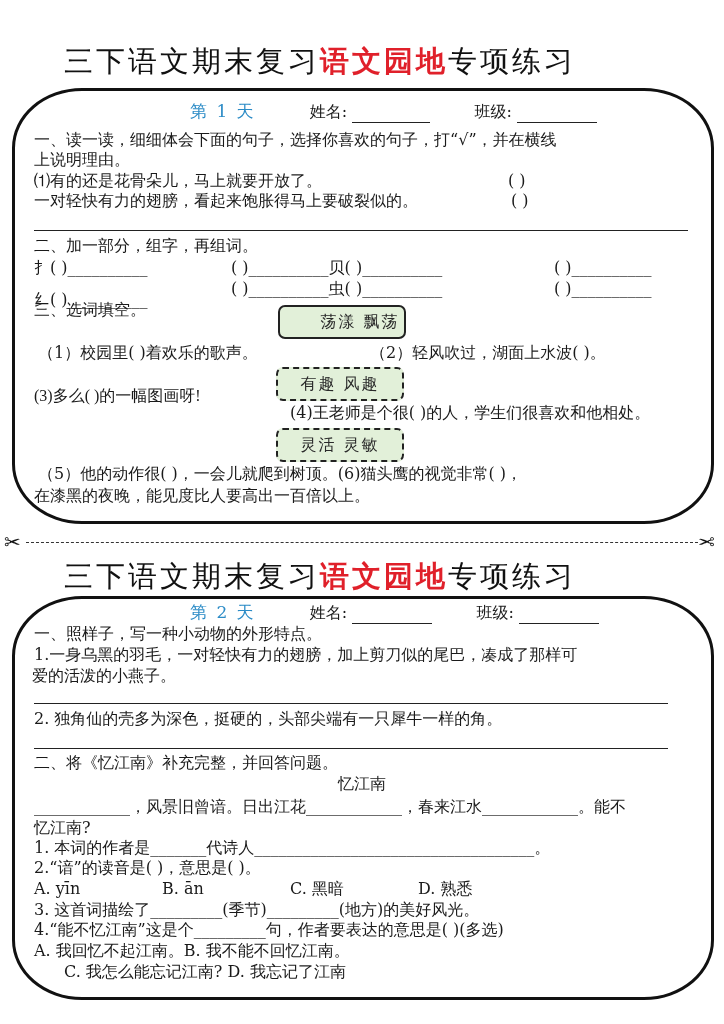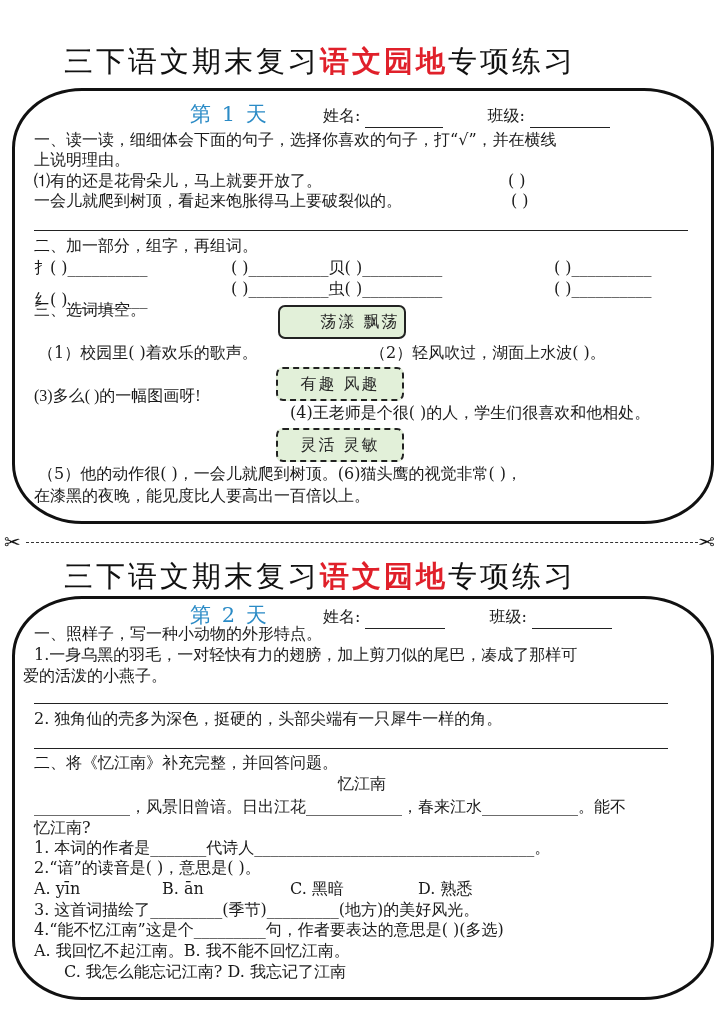--- a/index.html
+++ b/index.html
@@ -14,21 +14,21 @@
   .title .red { color: #e0202a; font-weight: bold; }
 
   .card {
     position: absolute; border: 3px solid #111; border-radius: 70px / 60px;
     background: #fff;
   }
   .card1 { left: 12px; top: 88px; width: 702px; height: 436px; }
   .card2 { left: 12px; top: 596px; width: 702px; height: 404px; }
 
   .hdr { position: absolute; font-size: 16px; white-space: nowrap; }
-  .hdr .day { color: #2b8bc6; font-size: 21px; letter-spacing: 2px; text-align: right; }
+  .hdr .day { color: #2b8bc6; font-size: 17px; letter-spacing: 2px; text-align: right; }
   .blank-line { display: inline-block; border-bottom: 1.5px solid #222; vertical-align: bottom; height: 16px; }
 
   .line { position: absolute; font-size: 16px; white-space: nowrap; line-height: 20px; }
   .rule { position: absolute; border-top: 1.5px solid #222; height: 0; }
 
   .wordbox {
     position: absolute; width: 128px; height: 34px; background: #e2f0d9;
     border: 2px solid #222; border-radius: 7px;
     font-size: 16px; text-align: center; line-height: 30px; letter-spacing: 2px; color: #2a2a2a;
   }
@@ -56,21 +56,21 @@
   <span class="blank-line" style="width:78px;"></span>
   <span style="display:inline-block;width:34px;"></span>
   <span>班级:</span>
   <span class="blank-line" style="width:80px;"></span>
 </div>
 
 <div class="line" style="left:34px; top:130px;">一、读一读，细细体会下面的句子，选择你喜欢的句子，打“√”，并在横线</div>
 <div class="line" style="left:34px; top:150px;">上说明理由。</div>
 <div class="line" style="left:34px; top:171px;">⑴有的还是花骨朵儿，马上就要开放了。</div>
 <div class="line" style="left:508px; top:171px;">(      )</div>
-<div class="line" style="left:34px; top:191px;">一会儿就爬到树顶，看起来饱胀得马上要破裂似的。</div>
+<div class="line" style="left:34px; top:191px;">一对轻快有力的翅膀，看起来饱胀得马上要破裂似的。</div>
 <div class="line" style="left:511px; top:191px;">(      )</div>
 <div class="rule" style="left:34px; top:230px; width:654px;"></div>
 
 <div class="line" style="left:34px; top:236px;">二、加一部分，组字，再组词。</div>
 <div class="line" style="left:34px; top:258px;">扌(      )__________</div>
 <div class="line" style="left:231px; top:258px;">(      )__________贝(      )__________</div>
 <div class="line" style="left:554px; top:258px;">(      )__________</div>
 <div class="line" style="left:34px; top:290px;">纟(      )__________</div>
 <div class="line" style="left:231px; top:279px;">(      )__________虫(      )__________</div>
 <div class="line" style="left:554px; top:279px;">(      )__________</div>
@@ -101,21 +101,21 @@
   <span style="display:inline-block;width:44px;"></span>
   <span>姓名:</span>
   <span class="blank-line" style="width:80px;"></span>
   <span style="display:inline-block;width:34px;"></span>
   <span>班级:</span>
   <span class="blank-line" style="width:80px;"></span>
 </div>
 
 <div class="line" style="left:34px; top:624px;">一、照样子，写一种小动物的外形特点。</div>
 <div class="line" style="left:34px; top:645px;">1.一身乌黑的羽毛，一对轻快有力的翅膀，加上剪刀似的尾巴，凑成了那样可</div>
-<div class="line" style="left:23px; top:666px;">爱的活泼的小燕子。</div>
+<div class="line" style="left:32px; top:666px;">爱的活泼的小燕子。</div>
 <div class="rule" style="left:34px; top:703px; width:634px;"></div>
 <div class="line" style="left:34px; top:709px;">2. 独角仙的壳多为深色，挺硬的，头部尖端有一只犀牛一样的角。</div>
 <div class="rule" style="left:34px; top:748px; width:634px;"></div>
 
 <div class="line" style="left:34px; top:753px;">二、将《忆江南》补充完整，并回答问题。</div>
 <div class="line" style="left:0; width:724px; text-align:center; top:774px;">忆江南</div>
 <div class="line" style="left:34px; top:797px;">____________，风景旧曾谙。日出江花____________，春来江水____________。能不</div>
 <div class="line" style="left:34px; top:818px;">忆江南?</div>
 <div class="line" style="left:34px; top:838px;">1. 本词的作者是_______代诗人___________________________________。</div>
 <div class="line" style="left:34px; top:858px;">2.“谙”的读音是(    )，意思是(    )。</div>

